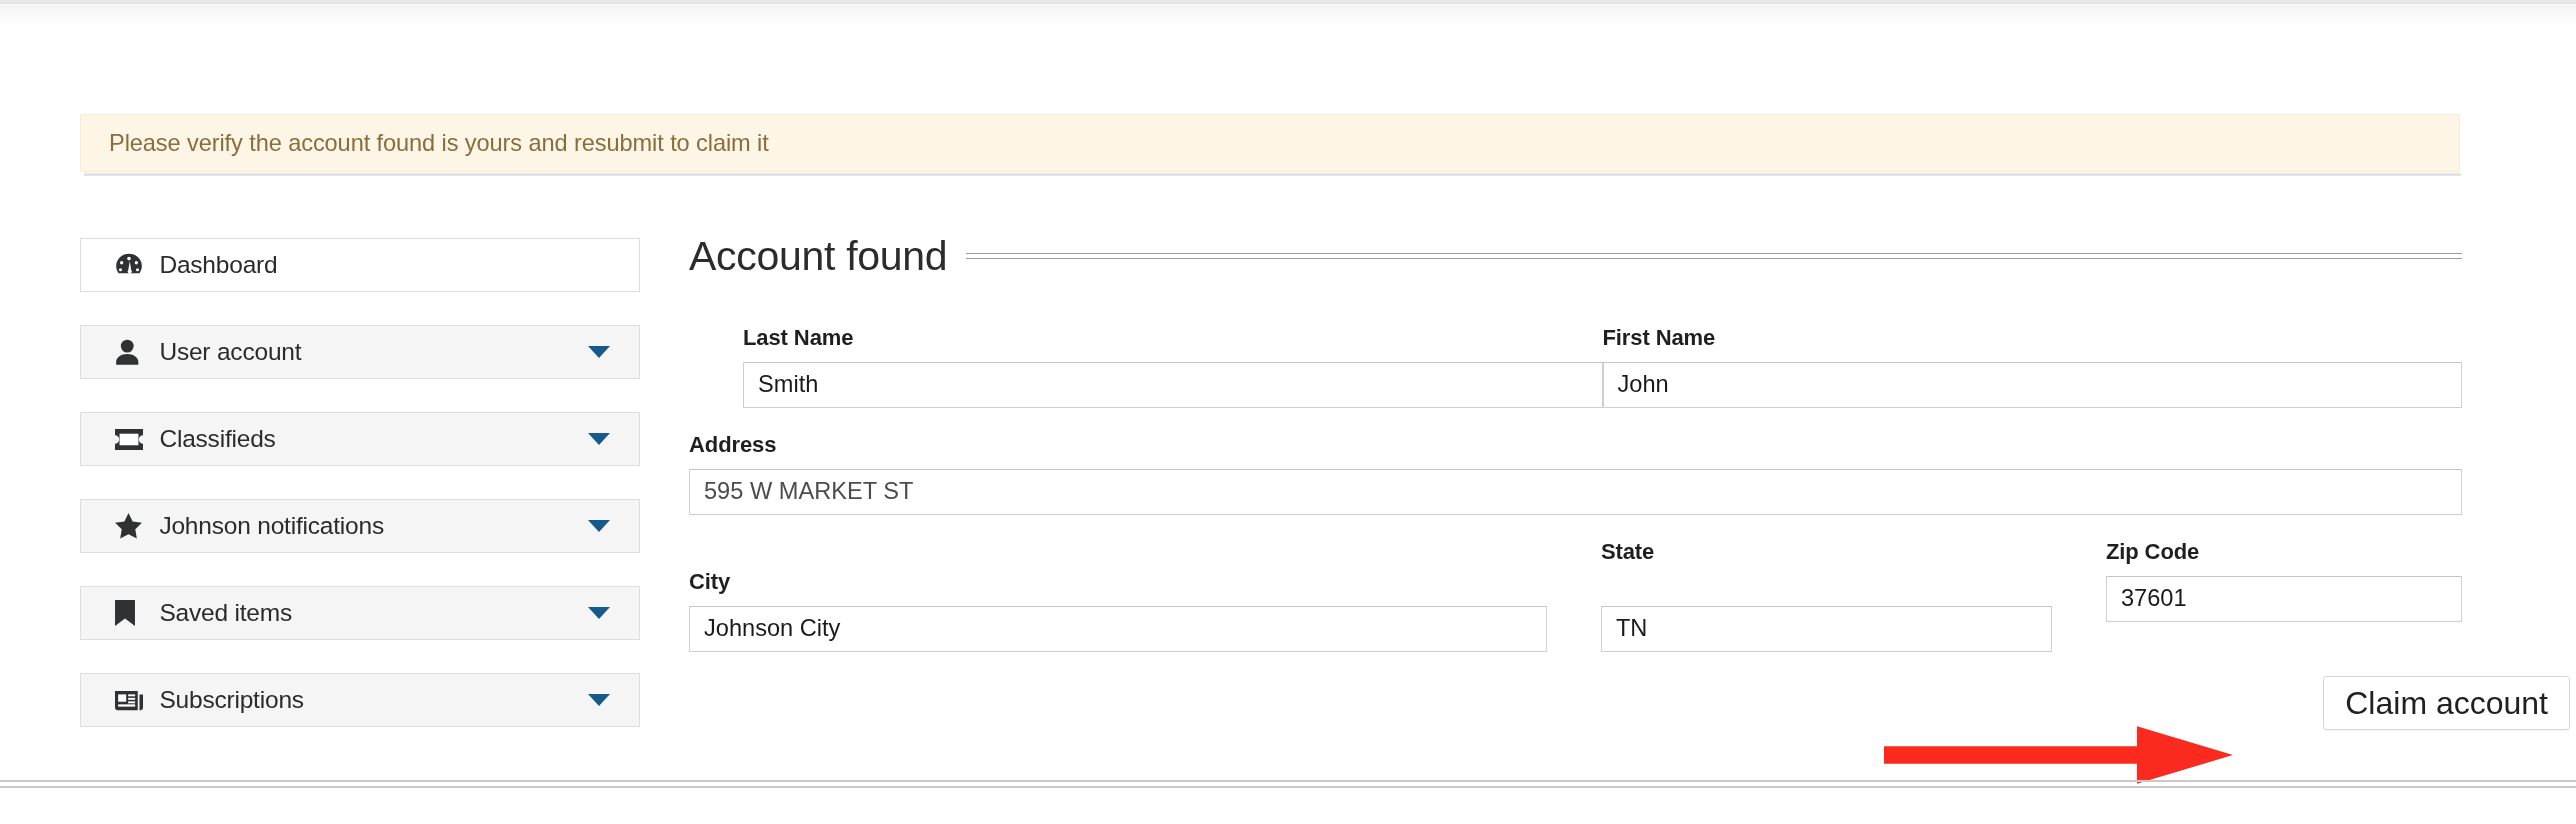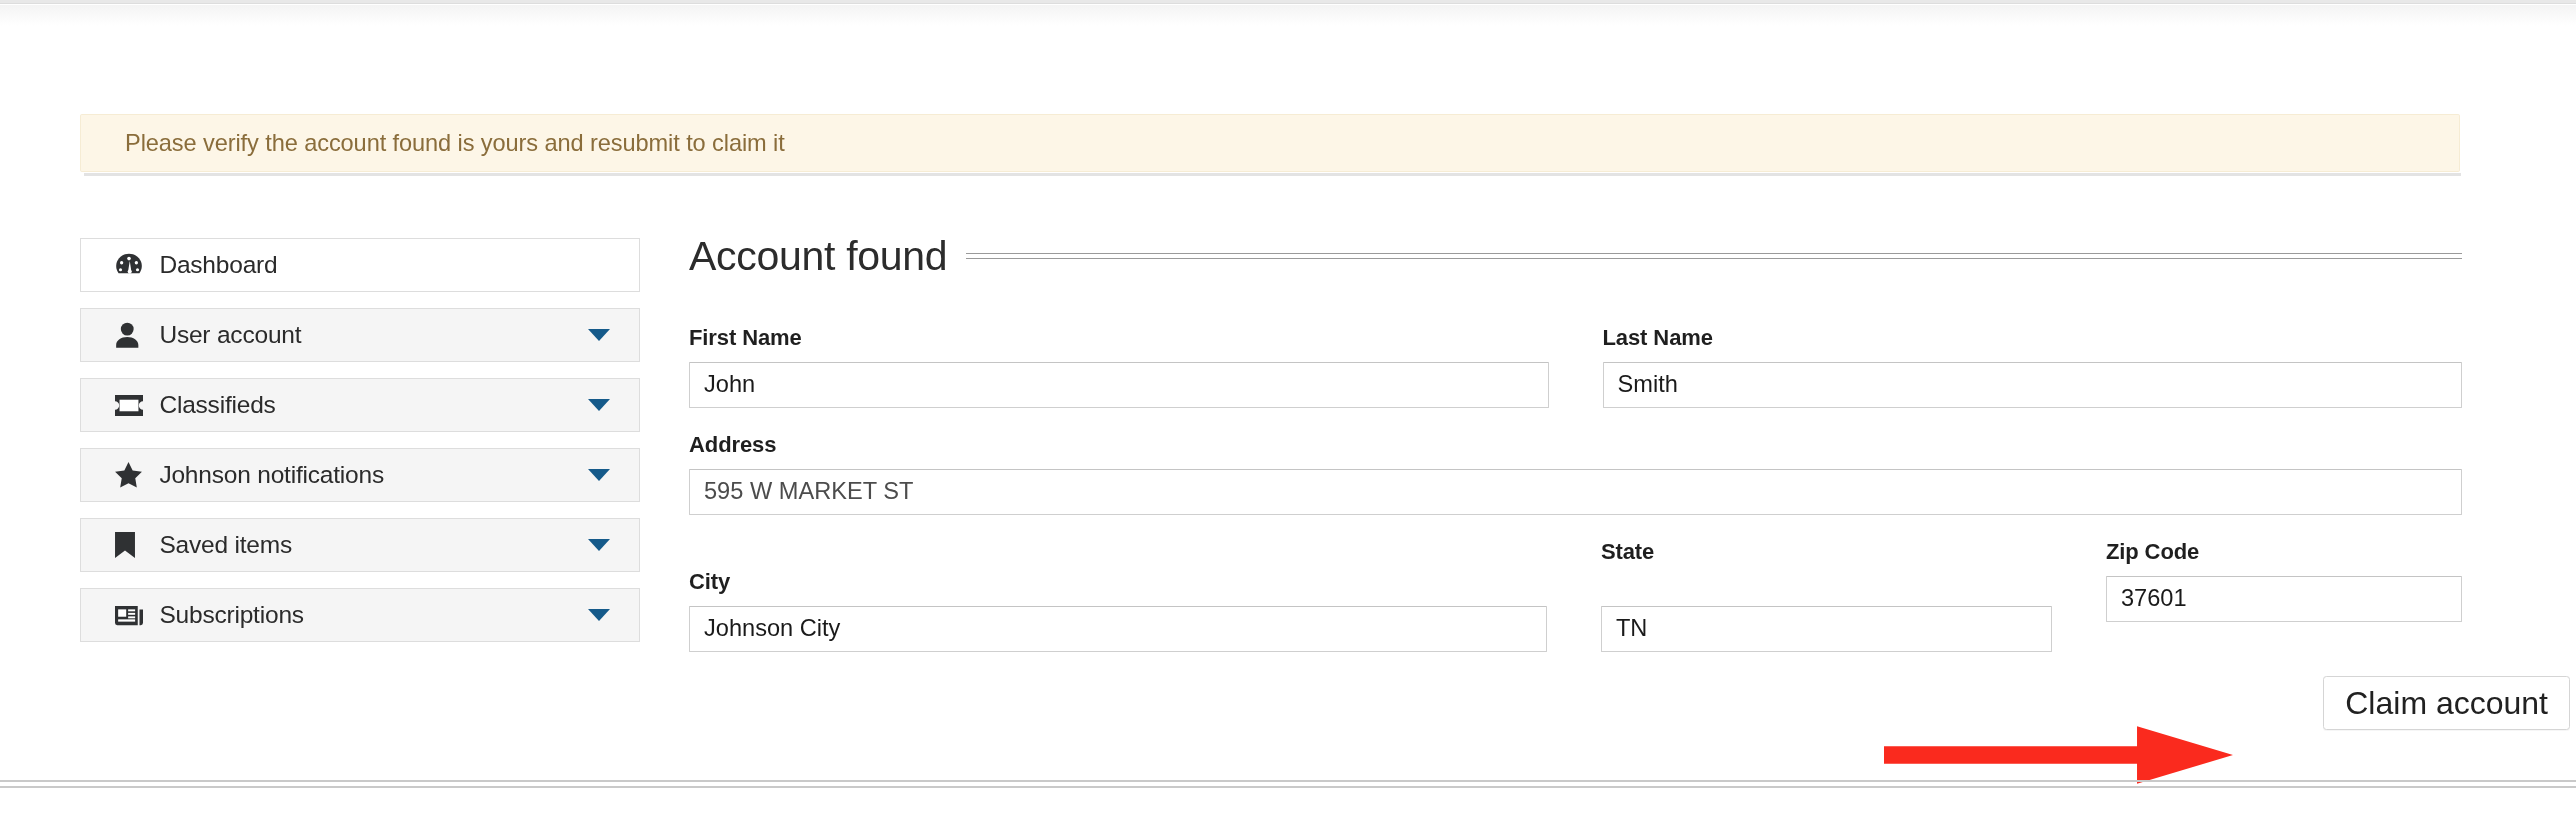--- a/index.html
+++ b/index.html
@@ -31,21 +31,21 @@
 
   
   .alert {
     position: absolute;
     left: 80px; top: 114px;
     width: 2380px; height: 58px;
     background: #fdf6e7;
     border: 0.9px solid #f6ecd4;
     border-radius: 1.7px;
     display: flex; align-items: center;
-    padding-left: 44px;
+    padding-left: 28px;
   }
   .alert-text {
     font-size: 23.6px;
     color: #8a6d3b;
     letter-spacing: -0.1px;
   }
   .alert-shadow {
     position: absolute;
     left: 84px; top: 173px;
     width: 2377px; height: 2.6px;
@@ -56,21 +56,21 @@
   .sidebar {
     position: absolute;
     left: 80px; top: 238px;
     width: 560px;
   }
   .nav-item {
     position: relative;
     height: 54px;
     border: 0.9px solid #dddddd;
     background: #f5f5f5;
-    margin-bottom: 16px;
+    margin-bottom: 33px;
     display: flex;
     align-items: center;
     padding-left: 34px;
     cursor: pointer;
   }
   .nav-item.active {
     background: #ffffff;
   }
   .nav-icon {
     width: 33px;
@@ -296,27 +296,27 @@
   <div class="main">
 
     <div class="page-title-row">
       <span class="page-title">Account found</span>
       <span class="title-rule"></span>
     </div>
 
     <div class="form">
 
       <div class="form-row">
+        <div class="field w-last">
+          <label class="field-label">Last Name</label>
+          <div class="field-input">Smith</div>
+        </div>
         <div class="field w-first">
           <label class="field-label">First Name</label>
           <div class="field-input">John</div>
-        </div>
-        <div class="field w-last">
-          <label class="field-label">Last Name</label>
-          <div class="field-input">Smith</div>
         </div>
       </div>
 
       <div class="form-row">
         <div class="field w-addr">
           <label class="field-label">Address</label>
           <div class="field-input muted">595 W MARKET ST</div>
         </div>
       </div>
 

